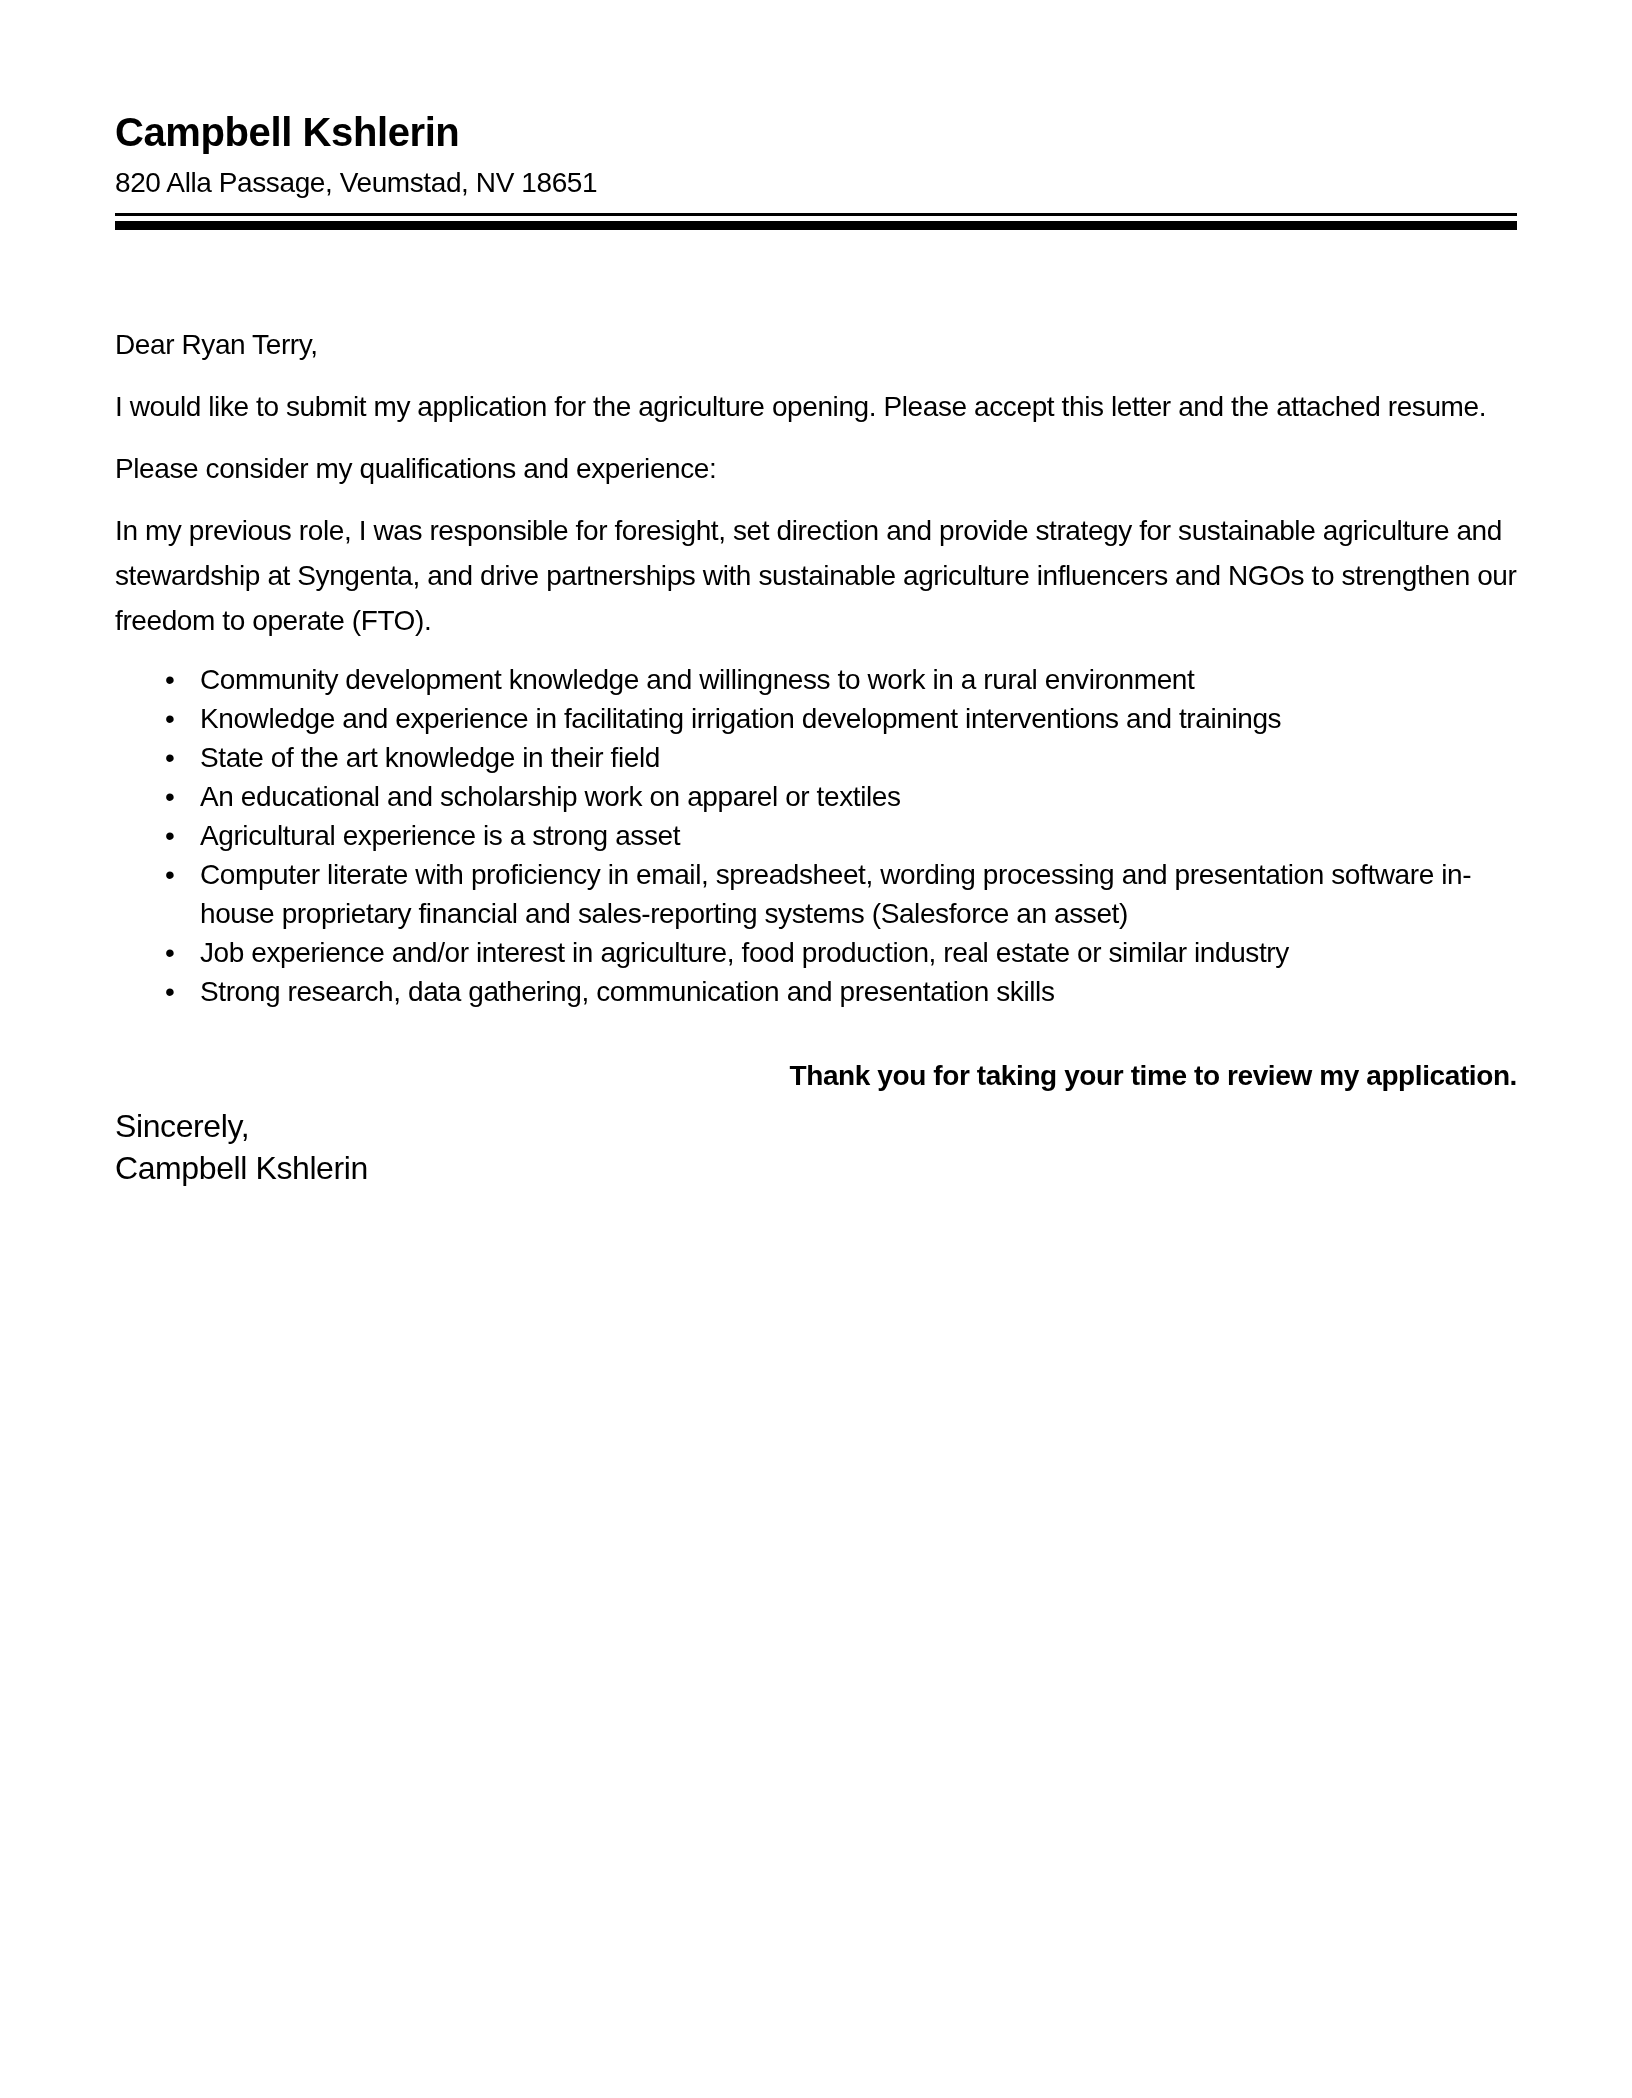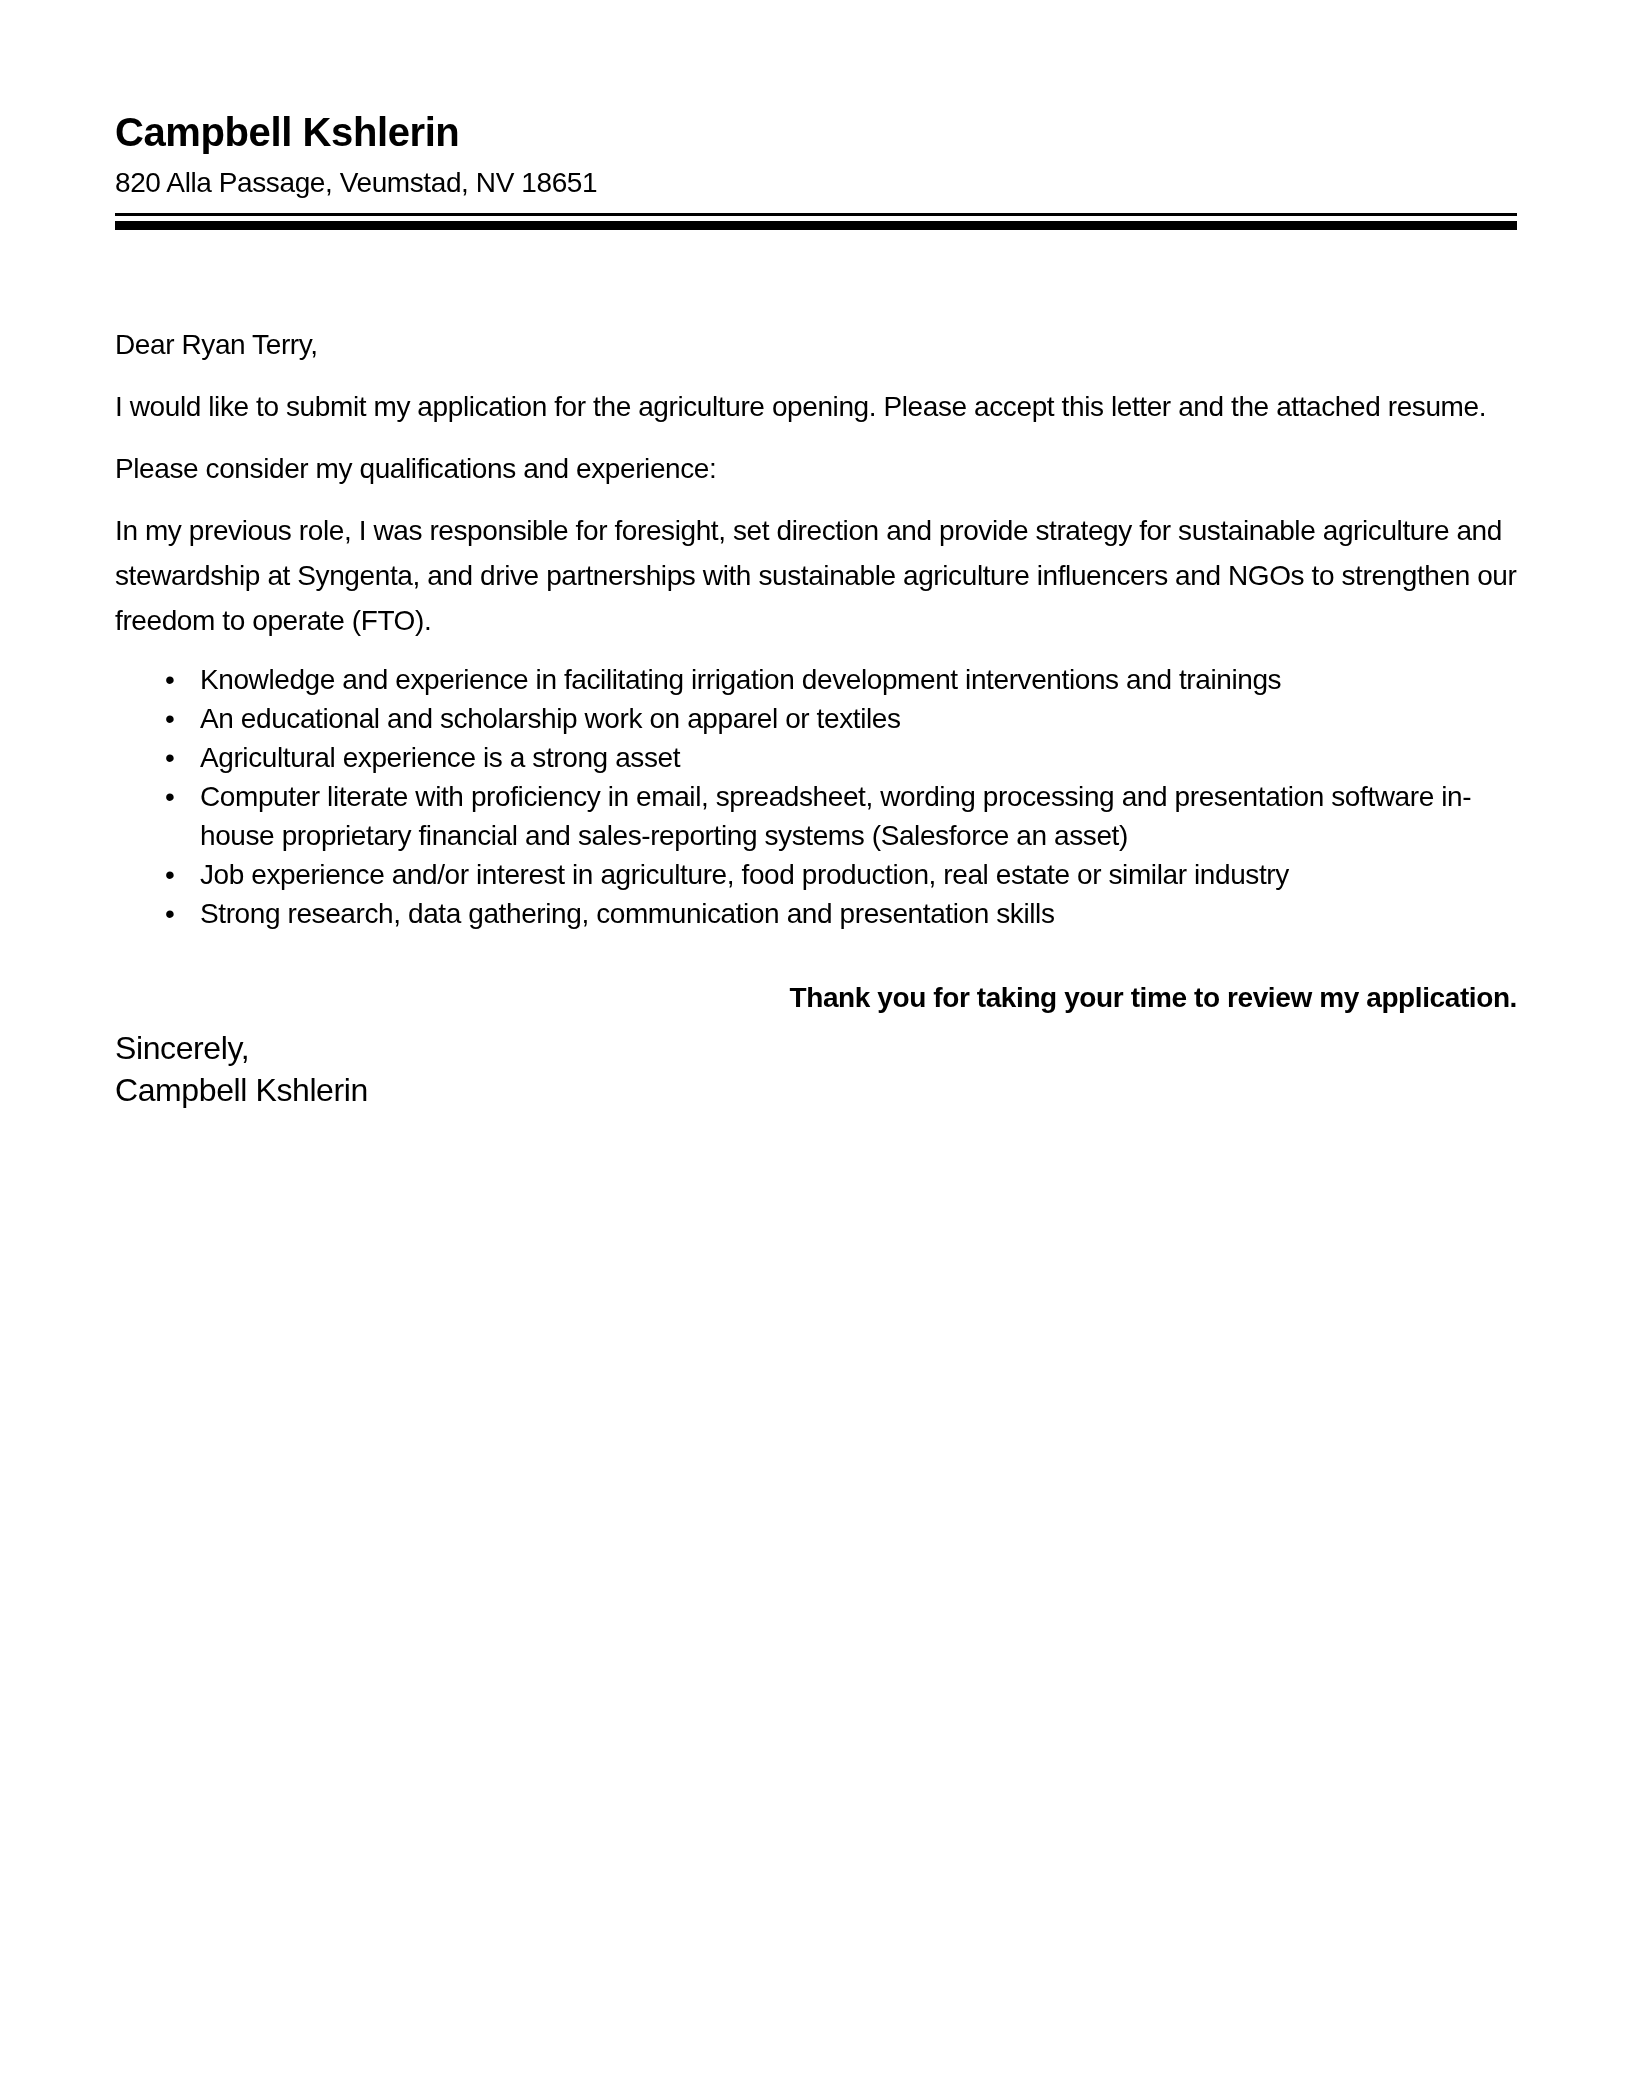--- a/index.html
+++ b/index.html
@@ -96,21 +96,23 @@
   <main>
     <p class="greeting">Dear Ryan Terry,</p>
 
     <p class="para">I would like to submit my application for the agriculture opening. Please accept this letter and the attached resume.</p>
 
     <p class="para">Please consider my qualifications and experience:</p>
 
     <p class="para">In my previous role, I was responsible for foresight, set direction and provide strategy for sustainable agriculture and stewardship at Syngenta, and drive partnerships with sustainable agriculture influencers and NGOs to strengthen our freedom to operate (FTO).</p>
 
     <ul class="qualifications">
+        <li>Community development knowledge and willingness to work in a rural environment</li>
         <li>Knowledge and experience in facilitating irrigation development interventions and trainings</li>
+        <li>State of the art knowledge in their field</li>
         <li>An educational and scholarship work on apparel or textiles</li>
         <li>Agricultural experience is a strong asset</li>
         <li>Computer literate with proficiency in email, spreadsheet, wording processing and presentation software in-house proprietary financial and sales-reporting systems (Salesforce an asset)</li>
         <li>Job experience and/or interest in agriculture, food production, real estate or similar industry</li>
         <li>Strong research, data gathering, communication and presentation skills</li>
       </ul>
 
     <p class="closing-thanks">Thank you for taking your time to review my application.</p>
 
     <div class="signoff-block">

